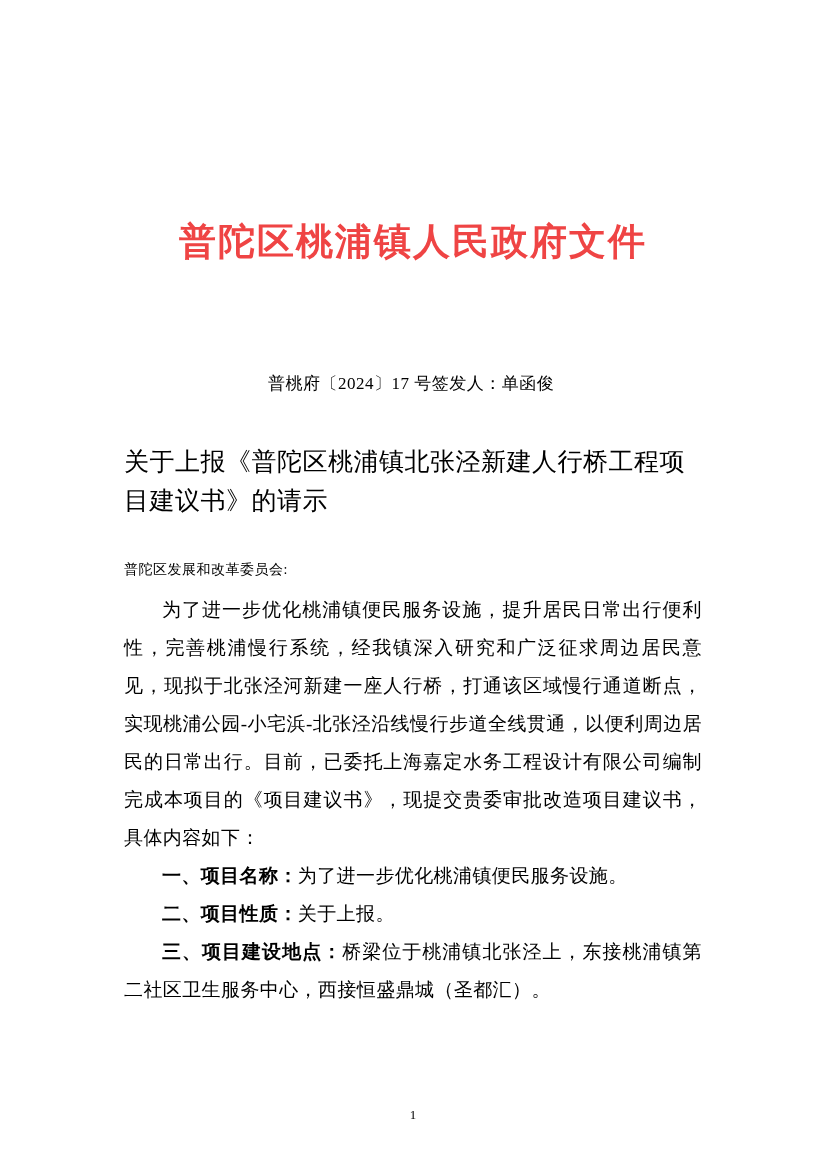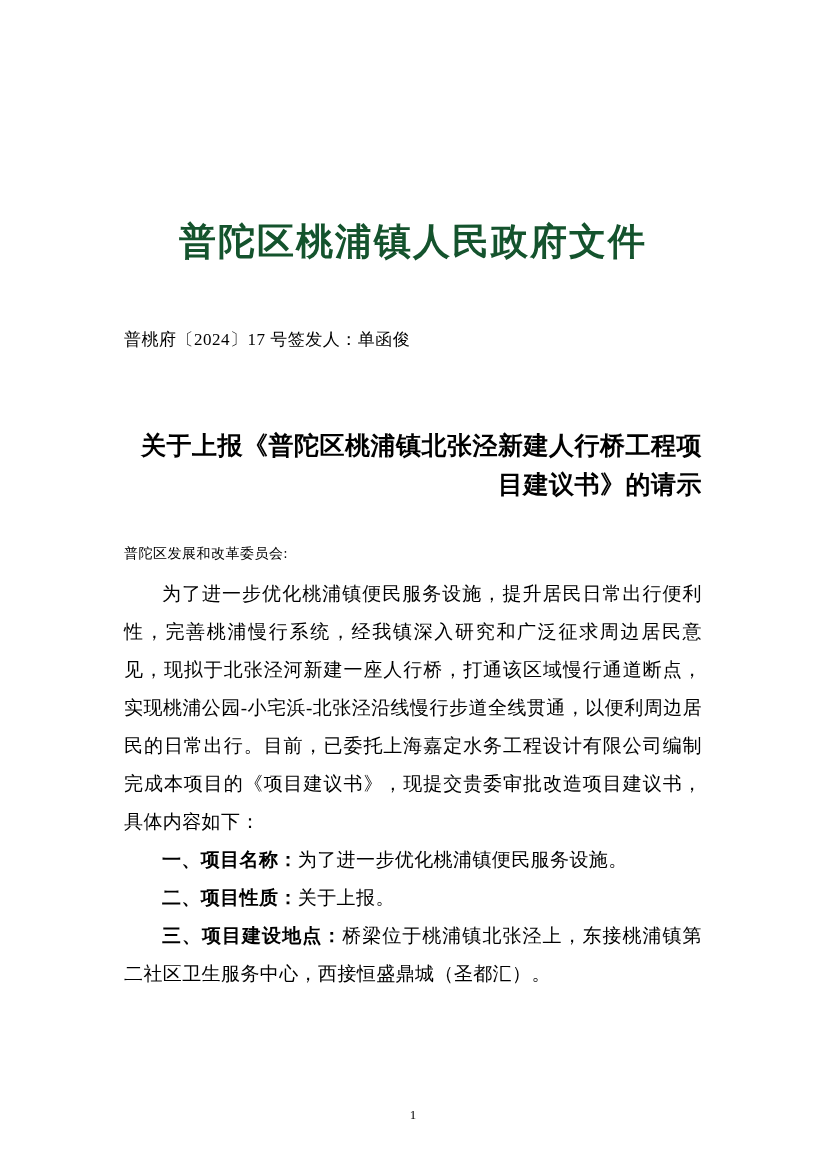--- a/index.html
+++ b/index.html
@@ -17,50 +17,50 @@
   }
   .page {
     position: relative;
     width: 826px;
     height: 1169px;
     box-sizing: border-box;
     padding: 0 124px;
   }
   .doc-title {
     text-align: center;
-    color: #14532d;
+    color: #ef4444;
     font-weight: bold;
     font-size: 37px;
     letter-spacing: 2px;
     margin: 0;
     padding-top: 220px;
     line-height: 1.2;
     font-family: "Liberation Serif", "DejaVu Serif", serif;
   }
   .meta-row {
     display: flex;
-    justify-content: flex-start;
+    justify-content: center;
     align-items: baseline;
-    margin-top: 64px;
+    margin-top: 108px;
     font-size: 17px;
     letter-spacing: 0.5px;
   }
   .meta-left {
     white-space: nowrap;
   }
   .meta-right {
     white-space: nowrap;
     padding-right: 4px;
   }
   .subject {
-    text-align: right;
-    font-weight: bold;
+    text-align: left;
+    font-weight: normal;
     font-size: 25px;
     line-height: 1.55;
-    margin-top: 76px;
+    margin-top: 48px;
     letter-spacing: 0.5px;
   }
   .recipient {
     margin-top: 40px;
     font-size: 14px;
     letter-spacing: 0.5px;
   }
   .body-text {
     margin-top: 12px;
     font-size: 19px;

